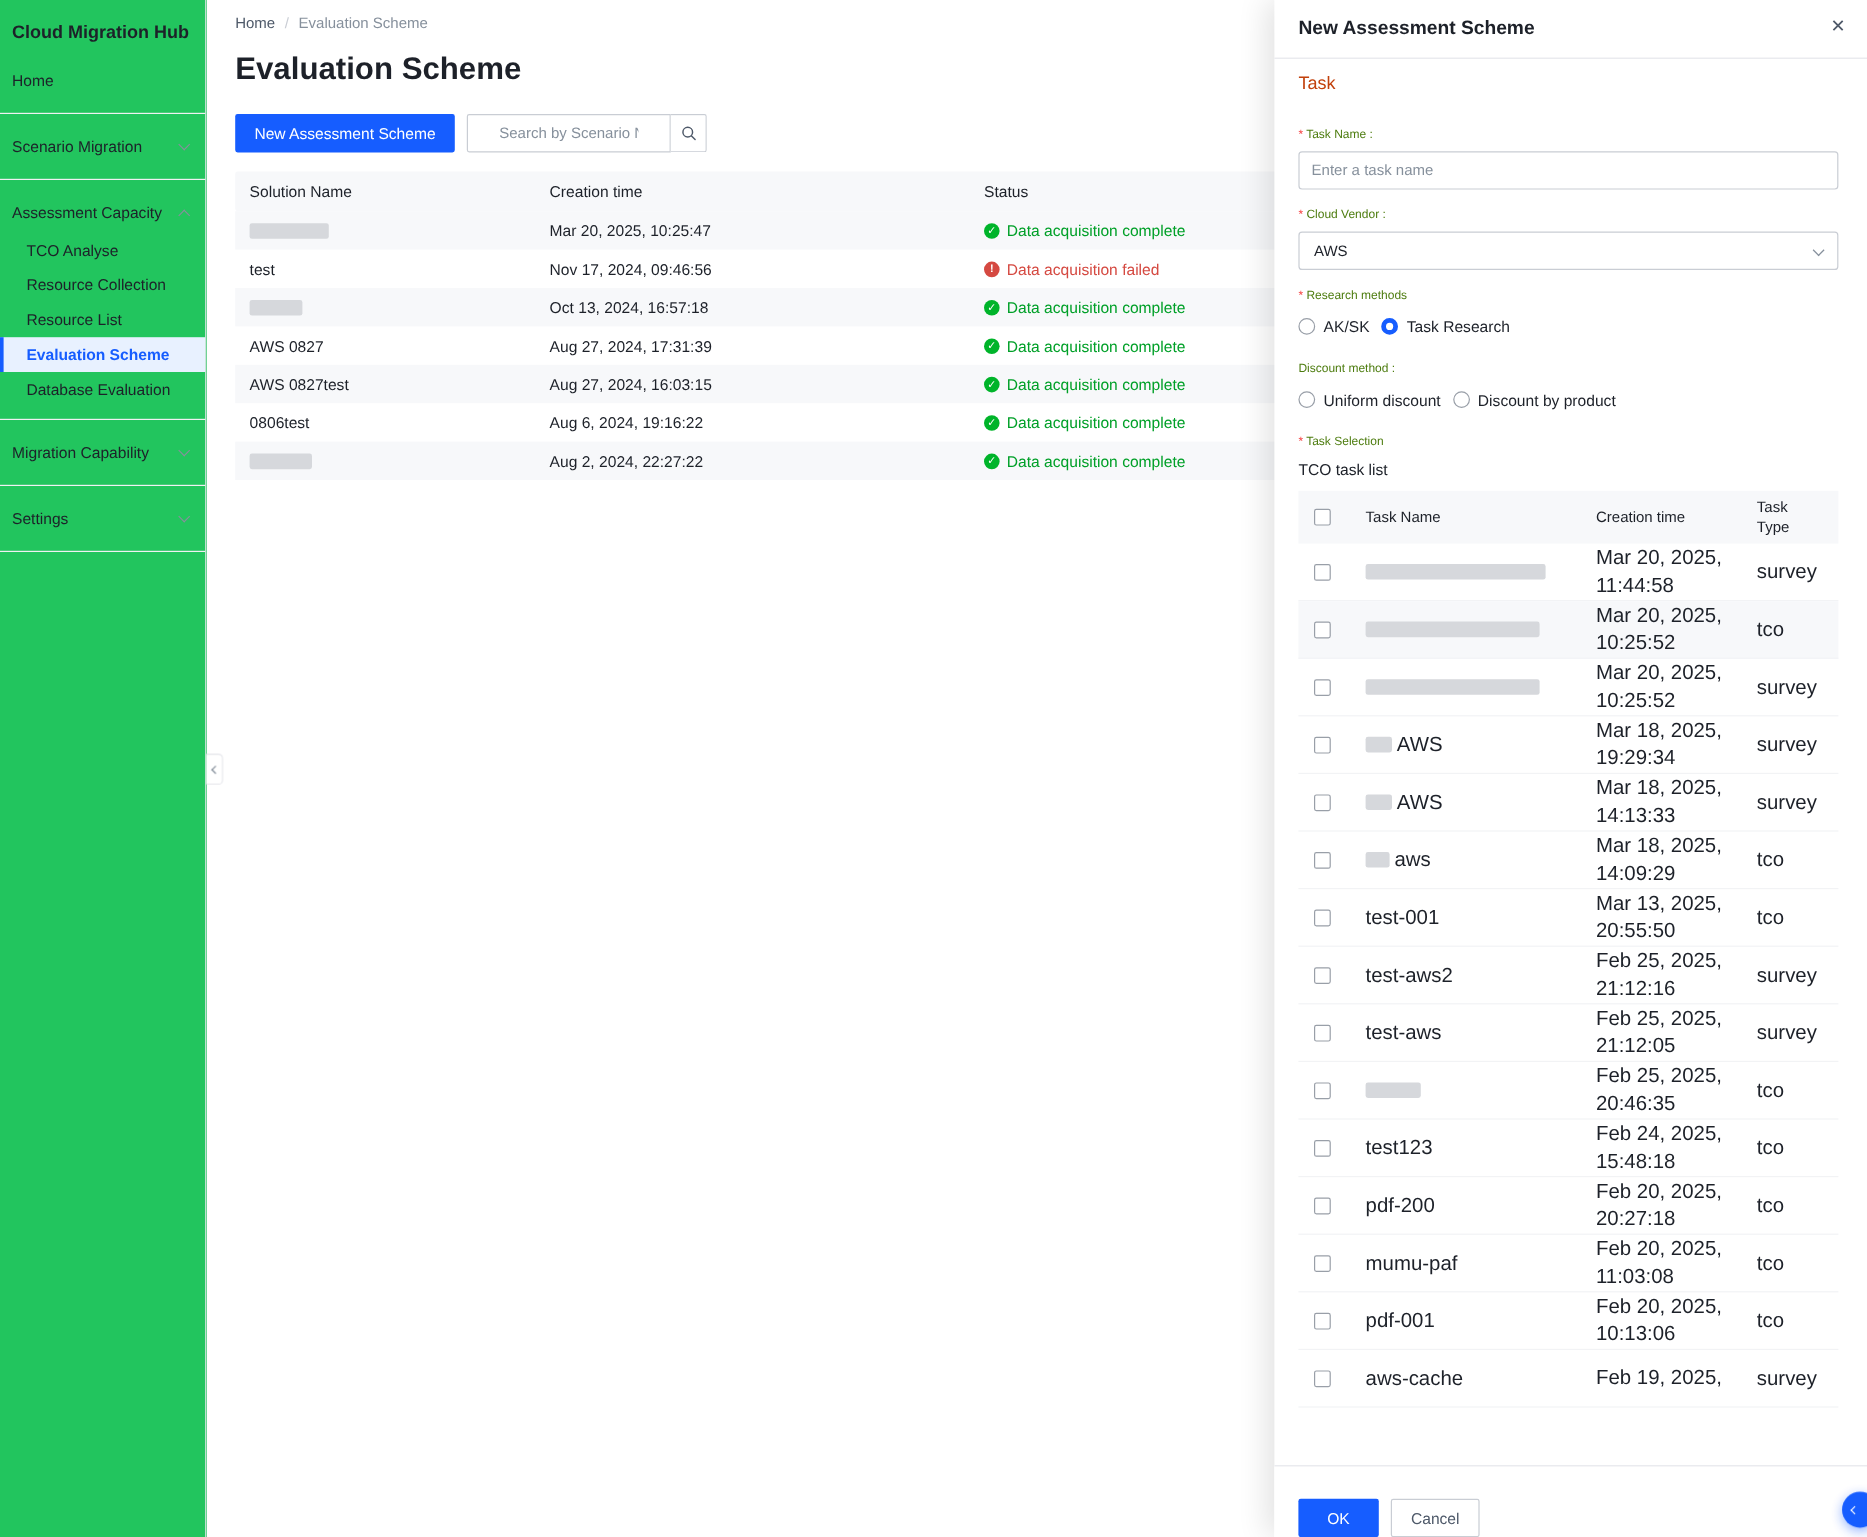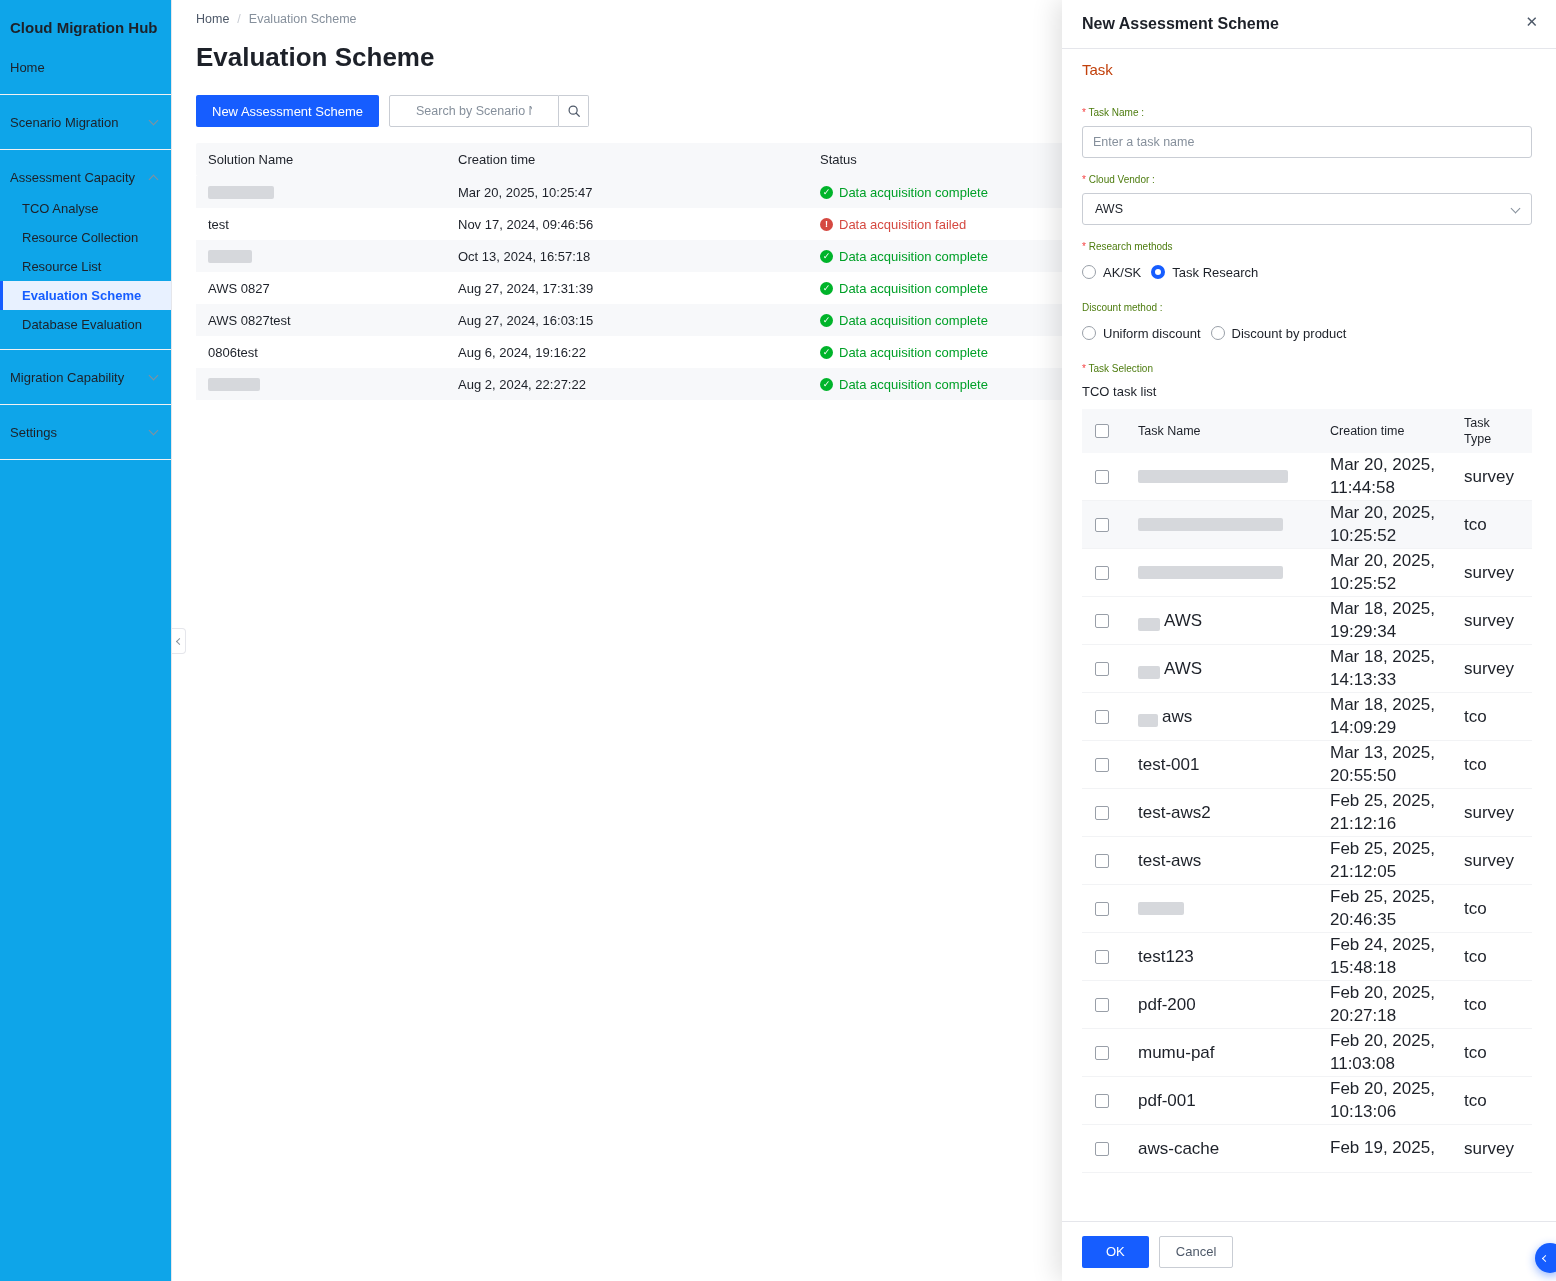--- a/index.html
+++ b/index.html
@@ -1,20 +1,20 @@
 <!DOCTYPE html>
 <html><head>
 <meta charset="utf-8">
 <style>
   *{margin:0;padding:0;box-sizing:border-box}
   html,body{width:1556px;height:1281px;overflow:hidden}
   body{position:relative;font-family:"Liberation Sans","DejaVu Sans",sans-serif;background:#fff;color:#1D2129;font-size:13px}
 
   
-  .sidebar{position:fixed;left:0;top:0;bottom:0;width:172px;background:#0ea5e9;border-right:1px solid #E5E6EB;z-index:5}
+  .sidebar{position:fixed;left:0;top:0;bottom:0;width:172px;background:#22c55e;border-right:1px solid #E5E6EB;z-index:5}
   .sb-title{font-size:15px;font-weight:700;padding:19px 10px 14px;color:#1D2129}
   .side-item{height:34px;display:flex;align-items:center;justify-content:space-between;padding:0 14px 0 10px;font-size:13px;color:#1D2129;cursor:pointer}
   .divider{height:1px;background:#F0F1F3;margin:10px 0}
   .side-sub{position:relative;height:29px;display:flex;align-items:center;padding-left:22px;font-size:13px;color:#1D2129;cursor:pointer}
   .side-sub[data-active="true"]{background:#E8F1FF;color:#165DFF;font-weight:700}
   .side-sub[data-active="true"]::before{content:"";position:absolute;left:0;top:0;bottom:0;width:3px;background:#165DFF}
   .chev{width:7px;height:7px;border-right:1.4px solid #86909C;border-bottom:1.4px solid #86909C;transform:rotate(45deg);display:inline-block;margin-top:-4px;flex:none}
   .side-item[data-expanded="true"] .chev{transform:rotate(225deg);margin-top:4px}
   .collapse-handle{position:fixed;left:172px;top:628px;width:14px;height:26px;background:#fff;border:1px solid #E5E6EB;border-left:none;border-radius:0 4px 4px 0;display:flex;align-items:center;justify-content:center;cursor:pointer;z-index:6}
   .chev-left{width:5px;height:5px;border-left:1.4px solid #86909C;border-bottom:1.4px solid #86909C;transform:rotate(45deg);display:inline-block;margin-left:2px}
@@ -39,21 +39,21 @@
   .status-cell{display:flex;align-items:center;gap:6px}
   .status-icon{width:13px;height:13px;border-radius:50%;color:#fff;font-size:9px;display:inline-flex;align-items:center;justify-content:center;font-weight:700;flex:none}
   [data-status="success"] .status-icon{background:#00B42A}
   [data-status="success"] .status-icon::after{content:"✓"}
   [data-status="error"] .status-icon{background:#D54941}
   [data-status="error"] .status-icon::after{content:"!"}
   [data-status="success"] .status-text{color:#00A028}
   [data-status="error"] .status-text{color:#D54941}
 
   
-  .name-cell{display:flex;align-items:flex-end}
+  .name-cell{display:flex;align-items:center}
   .chip{display:none;height:13px;background:#D6D8DC;border-radius:2px;width:var(--w,60px);flex:none}
   [data-redact="full"] .chip.pre,
   [data-redact="prefix"] .chip.pre,
   [data-redact="suffix"] .chip.post{display:inline-block}
   [data-redact="prefix"] .chip.pre{margin-right:4px}
 
   
   .drawer{position:fixed;right:0;top:0;bottom:0;width:494px;background:#fff;z-index:10;box-shadow:-6px 0 24px rgba(0,0,0,.12);display:flex;flex-direction:column}
   .drawer-header{position:relative;padding:15px 20px;border-bottom:1px solid #E5E6EB;font-size:16px;font-weight:700;color:#1D2129}
   .drawer-close{position:absolute;right:18px;top:13px;font-size:15px;color:#4E5969;background:none;border:none;cursor:pointer;font-family:inherit}
@@ -76,21 +76,21 @@
   .list-label{font-size:13px;color:#1D2129;margin:2px 0 10px}
   .dlist{border-radius:2px}
   .dhead,.drow{display:grid;grid-template-columns:40px 192px 134px 1fr;align-items:center}
   .dhead{background:#F7F8FA;height:44px;font-size:12.5px;color:#1D2129}
   .cell{padding-left:16px}
   .chk-cell{display:flex;justify-content:center;padding:0}
   .dhead .type-cell{width:58px;line-height:1.3}
   .drow{height:48px;border-bottom:1px solid #F2F3F5;font-size:17px;color:#1D2129}
   .drow[data-hl="true"]{background:#F7F8FA}
   .time-cell div{line-height:1.32}
-  .drawer-footer{height:60px;border-top:1px solid #E5E6EB;display:flex;align-items:center;padding:0 20px;gap:10px;background:#fff}
+  .drawer-footer{height:60px;border-top:1px solid #E5E6EB;display:flex;align-items:flex-end;padding:0 20px;gap:10px;background:#fff}
   .btn-ok{height:32px;padding:0 24px;background:#165DFF;color:#fff;border:none;border-radius:2px;font-size:13px;cursor:pointer;font-family:inherit}
   .btn-cancel{height:32px;padding:0 16px;background:#fff;color:#4E5969;border:1px solid #C9CDD4;border-radius:2px;font-size:13px;cursor:pointer;font-family:inherit}
   .float-btn{position:fixed;right:-9px;bottom:8px;width:30px;height:30px;border-radius:50%;background:#165DFF;border:none;z-index:20;box-shadow:0 3px 10px rgba(22,93,255,.45);cursor:pointer;display:flex;align-items:center;justify-content:center}
   .float-btn .chev-left{border-color:#fff;margin:0 10px 0 0}
 </style>
 </head>
 <body>
 
 <aside class="sidebar">
   <div class="sb-title">Cloud Migration Hub</div>

